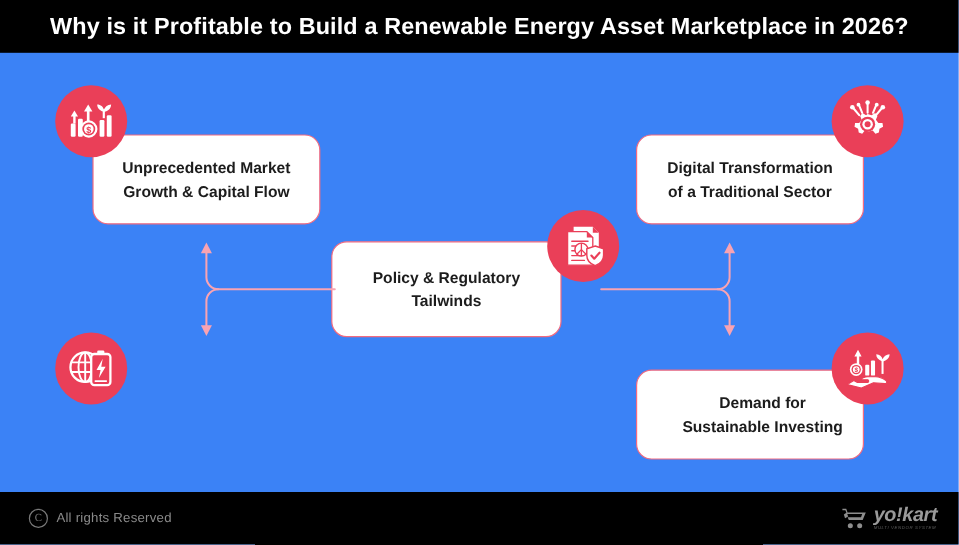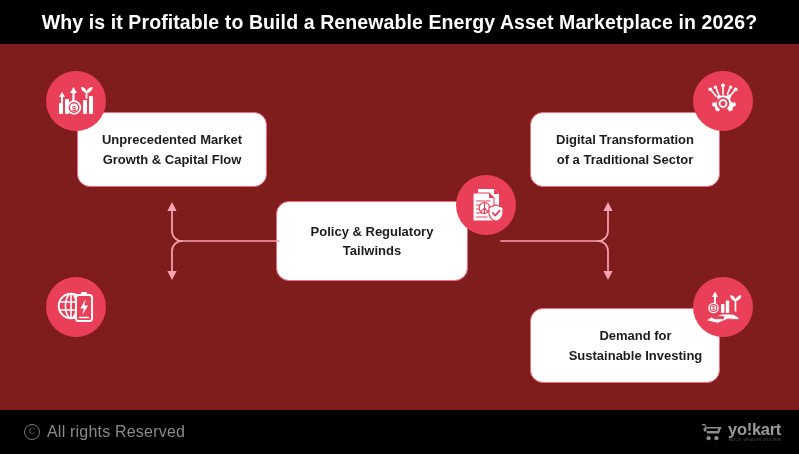--- a/index.html
+++ b/index.html
@@ -7,21 +7,21 @@
     padding: 0;
     background: #ffffff;
   }
   body {
     font-family: "Liberation Sans", sans-serif;
   }
   #infographic {
     position: relative;
     width: 799px;
     height: 454px;
-    background: #7f1d1d;
+    background: #3b82f6;
     overflow: hidden;
   }
 
   
   .header-bar {
     position: absolute;
     left: 0;
     top: 0;
     width: 799px;
     height: 44px;
@@ -66,42 +66,43 @@
     border-radius: 50%;
     border: 1.4px solid #7a7a7a;
     color: #7a7a7a;
     font-size: 9px;
     line-height: 12px;
     text-align: center;
     font-family: "Liberation Serif", serif;
   }
   .footer-text {
     color: #8a8a8a;
-    font-size: 16px;
+    font-size: 11px;
     letter-spacing: 0.2px;
   }
   .footer-logo {
     position: absolute;
     right: 18px;
     top: 0;
     height: 44px;
     display: flex;
     align-items: center;
     gap: 5px;
   }
   .cart-icon {
     width: 22px;
     height: 18px;
     color: #8d8d8d;
   }
   .logo-text-wrap {
     display: flex;
     flex-direction: column;
-    align-items: flex-end;
+    align-items: flex-start;
     line-height: 1;
+    font-style: italic;
   }
   .logo-word {
     color: #9a9a9a;
     font-size: 16.5px;
     font-weight: bold;
     letter-spacing: -0.3px;
   }
   .logo-tagline {
     color: #5e5e5e;
     font-size: 3.6px;

